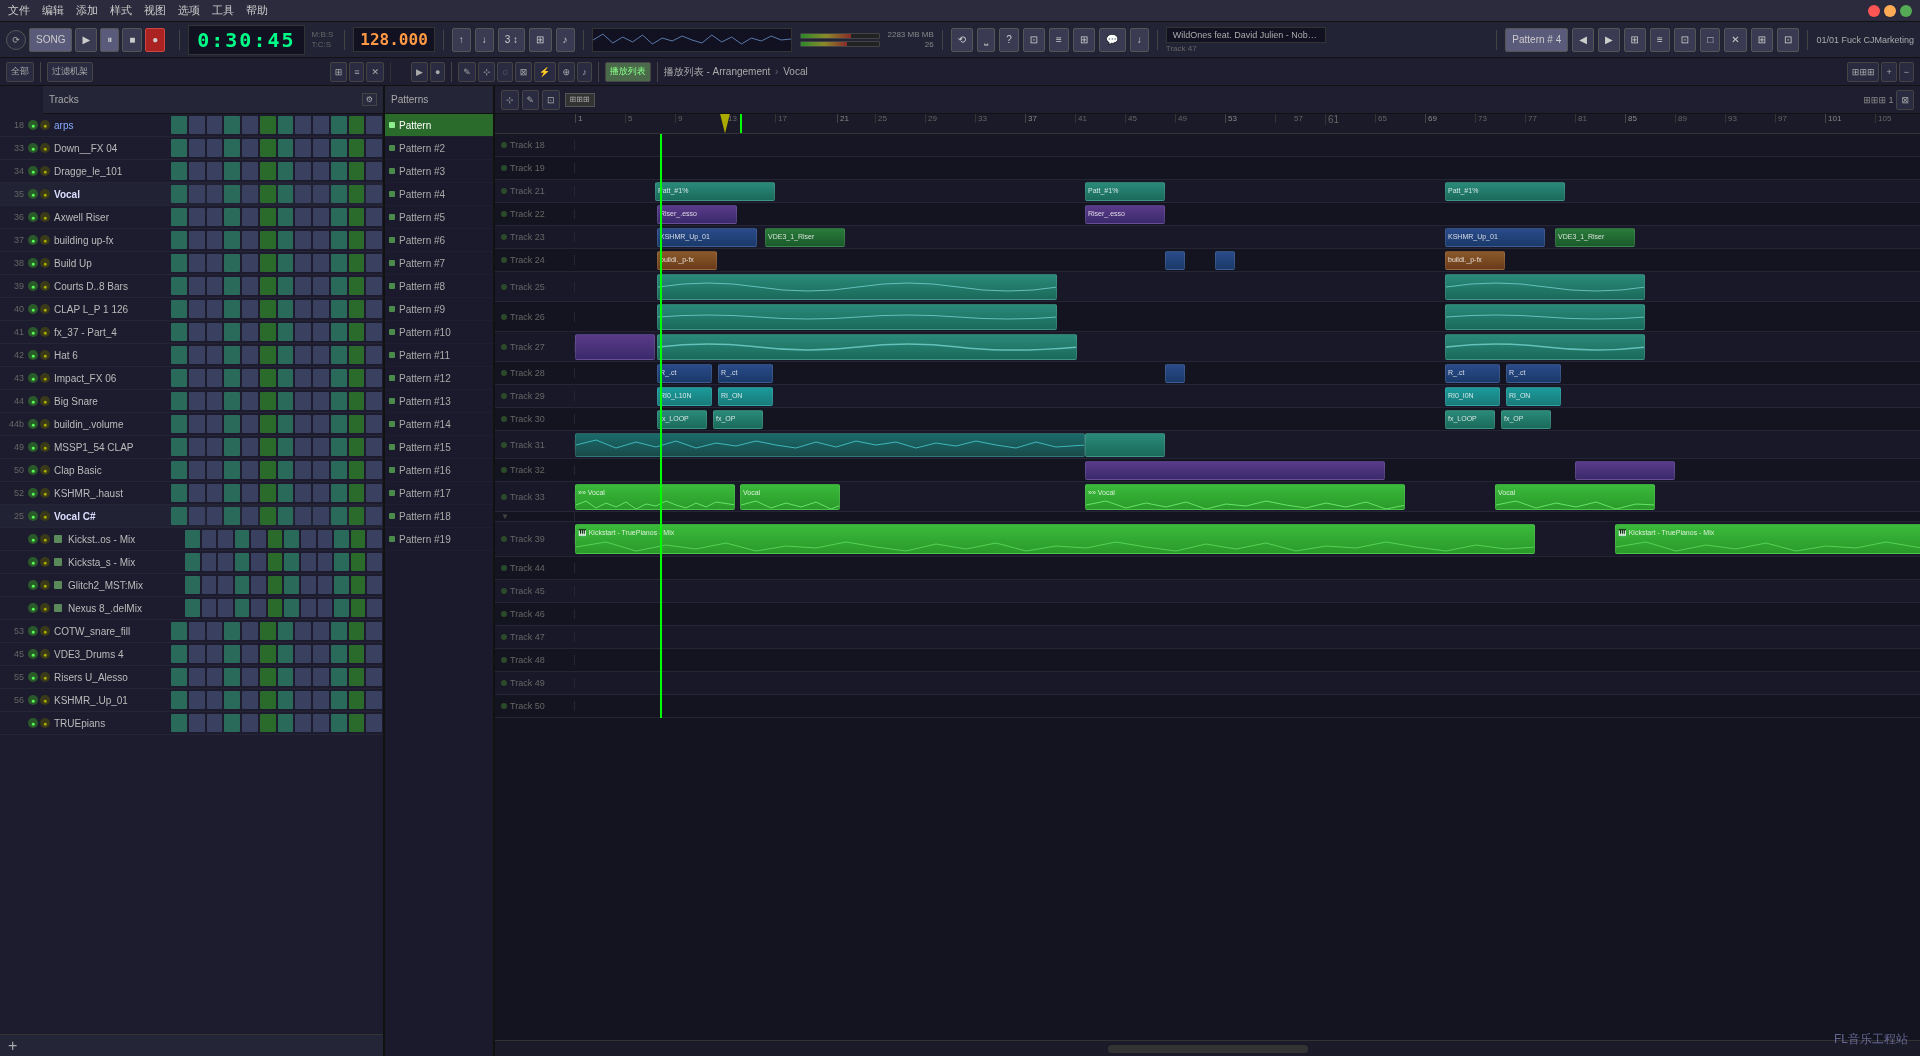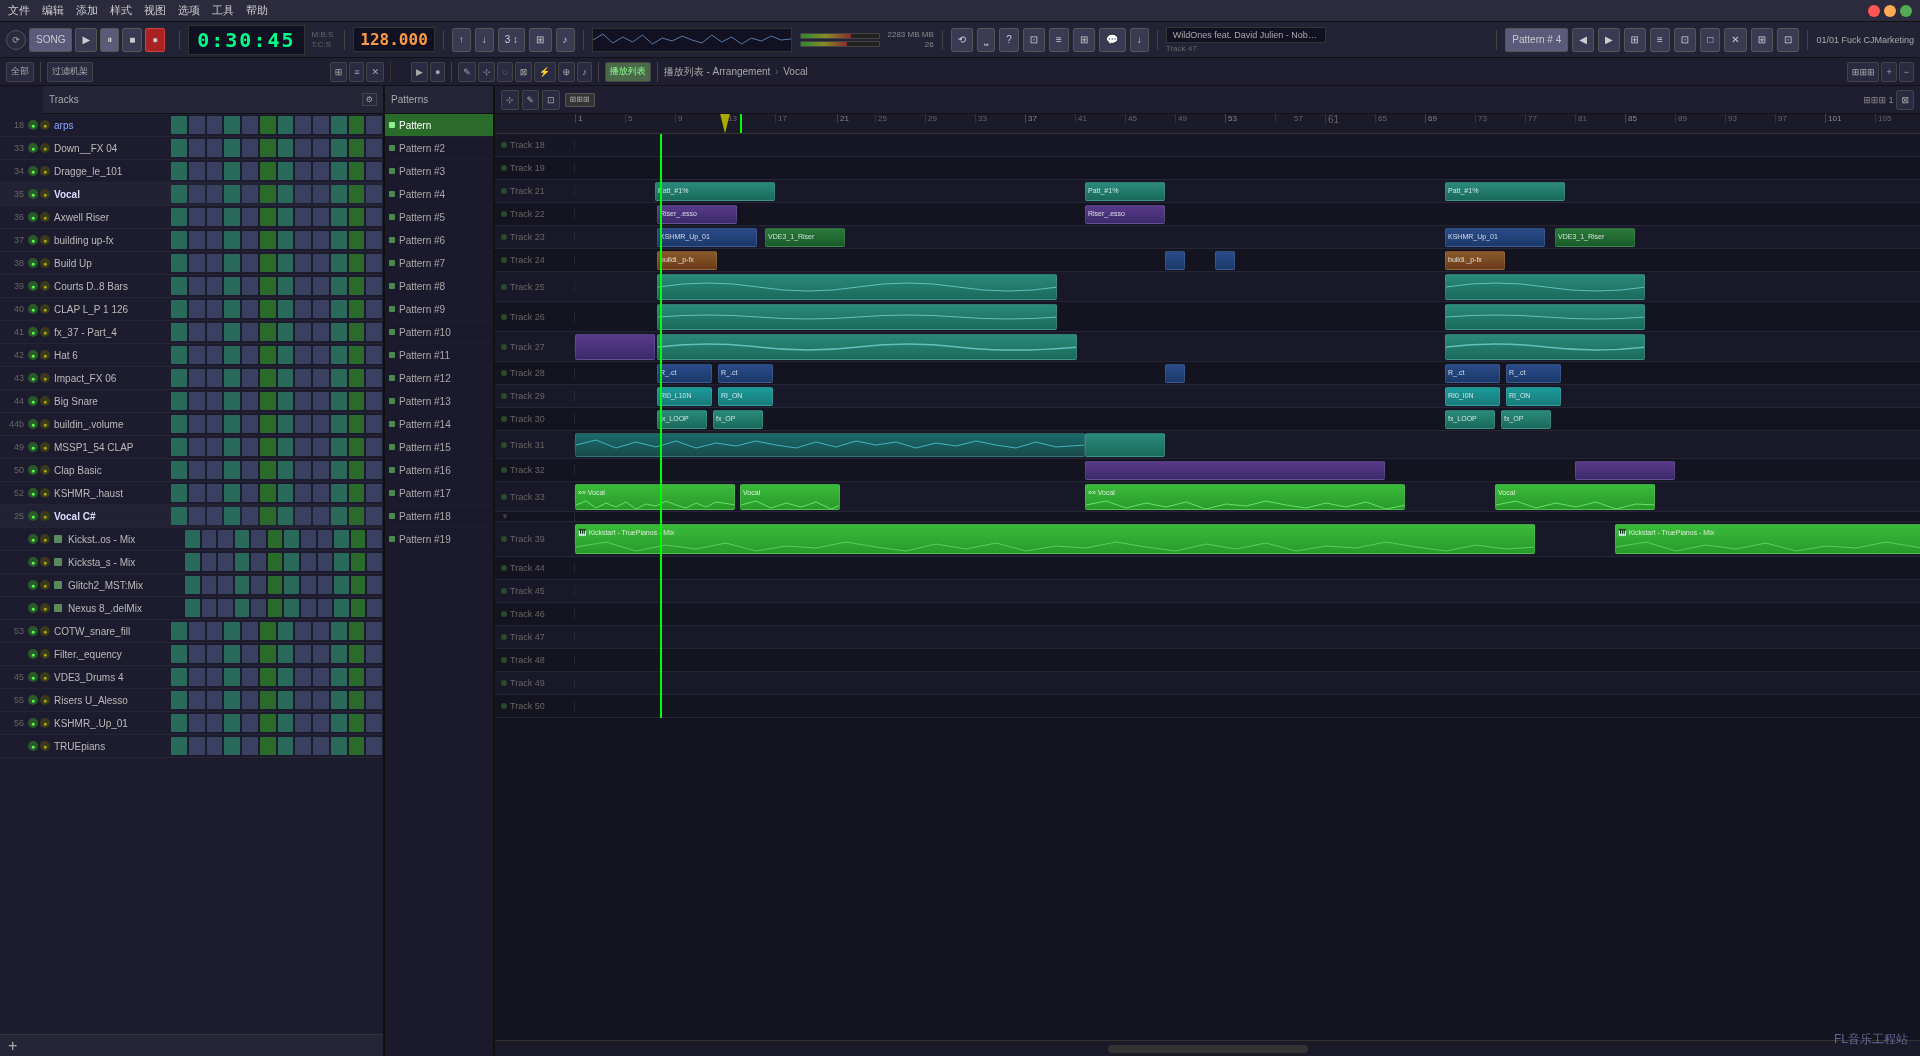--- a/index.html
+++ b/index.html
@@ -1078,43 +1078,20 @@
       </div>
     </div>
         <div class="track-row">
       <div class="track-num">53</div>
       <div class="track-controls">
         <button class="tc-btn tc-green">●</button>
         <button class="tc-btn" style="background:#3a3a1a;color:#aa0;">●</button>
 
       </div>
       <div class="track-name">COTW_snare_fill</div>
-      <div class="track-mini-blocks">
-        <div class="mini-block teal"></div>
-            <div class="mini-block"></div>
-            <div class="mini-block"></div>
-            <div class="mini-block teal"></div>
-            <div class="mini-block"></div>
-            <div class="mini-block green"></div>
-            <div class="mini-block teal"></div>
-            <div class="mini-block"></div>
-            <div class="mini-block"></div>
-            <div class="mini-block teal"></div>
-            <div class="mini-block green"></div>
-            <div class="mini-block"></div>
-      </div>
-    </div>
-        <div class="track-row">
-      <div class="track-num"></div>
-      <div class="track-controls">
-        <button class="tc-btn tc-green">●</button>
-        <button class="tc-btn" style="background:#3a3a1a;color:#aa0;">●</button>
-
-      </div>
-      <div class="track-name">Filter._equency</div>
       <div class="track-mini-blocks">
         <div class="mini-block teal"></div>
             <div class="mini-block"></div>
             <div class="mini-block"></div>
             <div class="mini-block teal"></div>
             <div class="mini-block"></div>
             <div class="mini-block green"></div>
             <div class="mini-block teal"></div>
             <div class="mini-block"></div>
             <div class="mini-block"></div>

